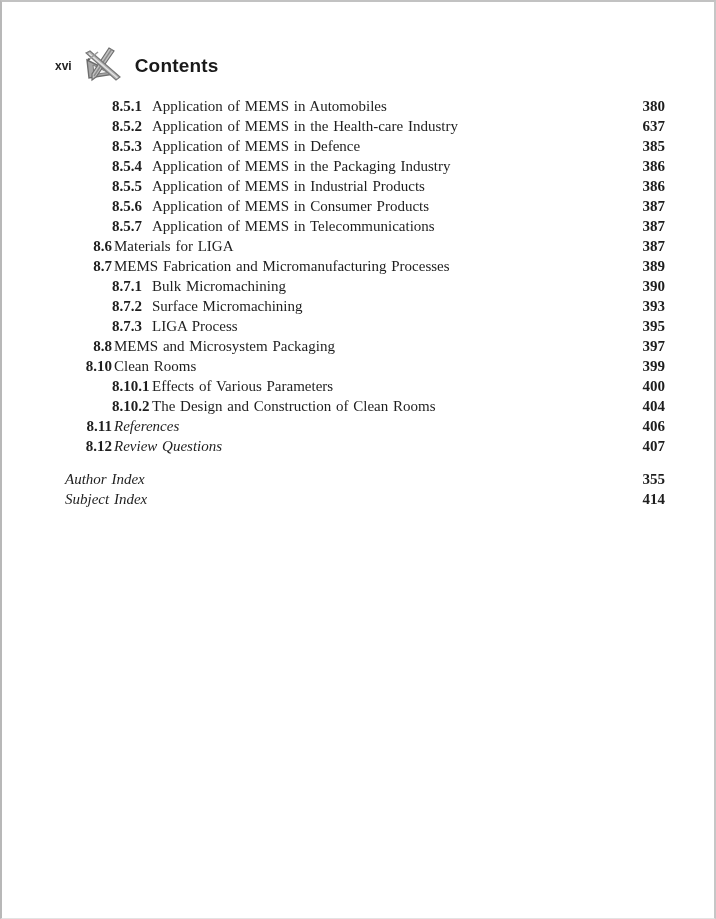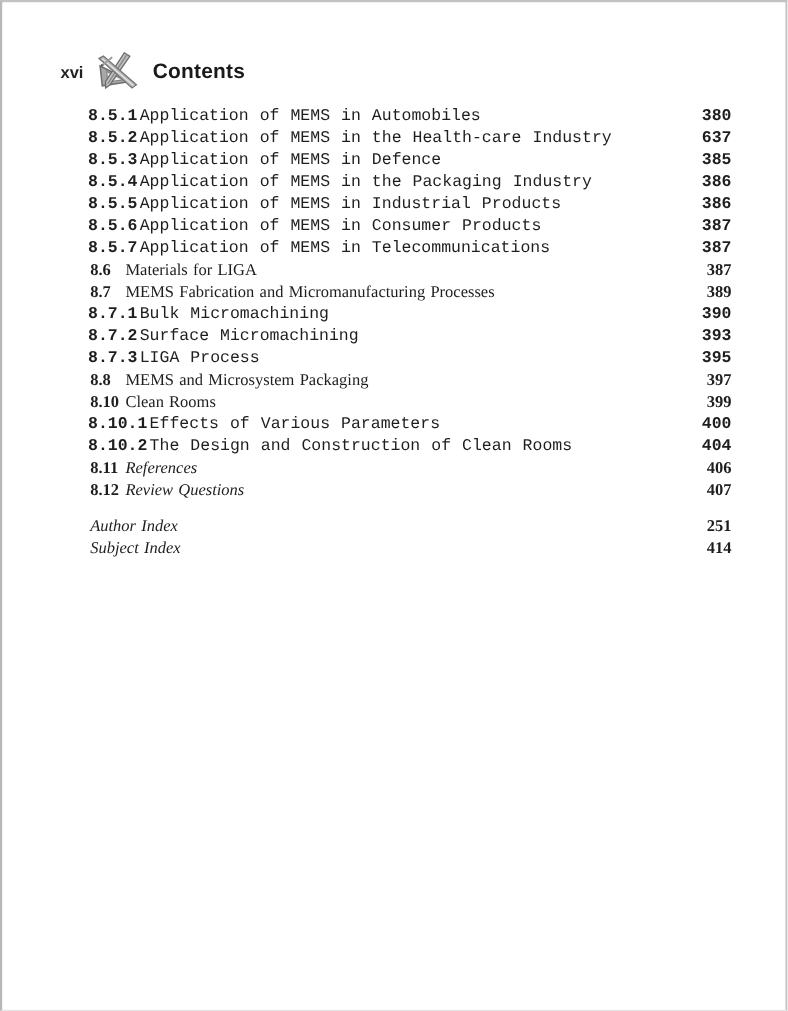--- a/index.html
+++ b/index.html
@@ -24,21 +24,21 @@
   .header {
     position: absolute;
     top: 44px;
     left: 53px;
     height: 40px;
     display: flex;
     align-items: center;
     font-family: "Liberation Sans", sans-serif;
   }
   .folio {
-    font-size: 15px;
+    font-size: 12px;
     font-weight: 700;
     color: #222;
     margin-right: 12px;
   }
   .logo {
     width: 40px;
     height: 38px;
     margin-right: 11px;
   }
   .header-title {
@@ -54,23 +54,23 @@
     width: 663px;
   }
   .row {
     display: flex;
     align-items: baseline;
     height: 20px;
     line-height: 20px;
     font-size: 15px;
     box-sizing: border-box;
   }
-  .row.level1 { padding-left: 80px; }
-  .row.level2 { padding-left: 78px; font-family: Liberation Mono, monospace; }
-  .row.level0 { padding-left: 80px; justify-content: flex-end; }
+  .row.level1 { padding-left: 80px; text-align: right; }
+  .row.level2 { padding-left: 110px; }
+  .row.level0 { padding-left: 63px; justify-content: flex-end; }
   .num {
     font-weight: 700;
     min-width: 30px;
     padding-right: 2px;
     white-space: nowrap;
   }
   .level2 .num { min-width: 38px; }
   .title {
     white-space: nowrap;
     word-spacing: 1px;
@@ -193,21 +193,21 @@
         <span class="title italic">References</span>
         <span class="pg">406</span>
       </div>
       <div class="row level1">
         <span class="num">8.12</span>
         <span class="title italic">Review Questions</span>
         <span class="pg">407</span>
       </div>
       <div class="row level0 backmatter">
         <span class="title italic">Author Index</span>
-        <span class="pg">251</span>
+        <span class="pg">355</span>
       </div>
       <div class="row level0">
         <span class="title italic">Subject Index</span>
         <span class="pg">414</span>
       </div>
     </div>
 
 </div>
 
 </body></html>

